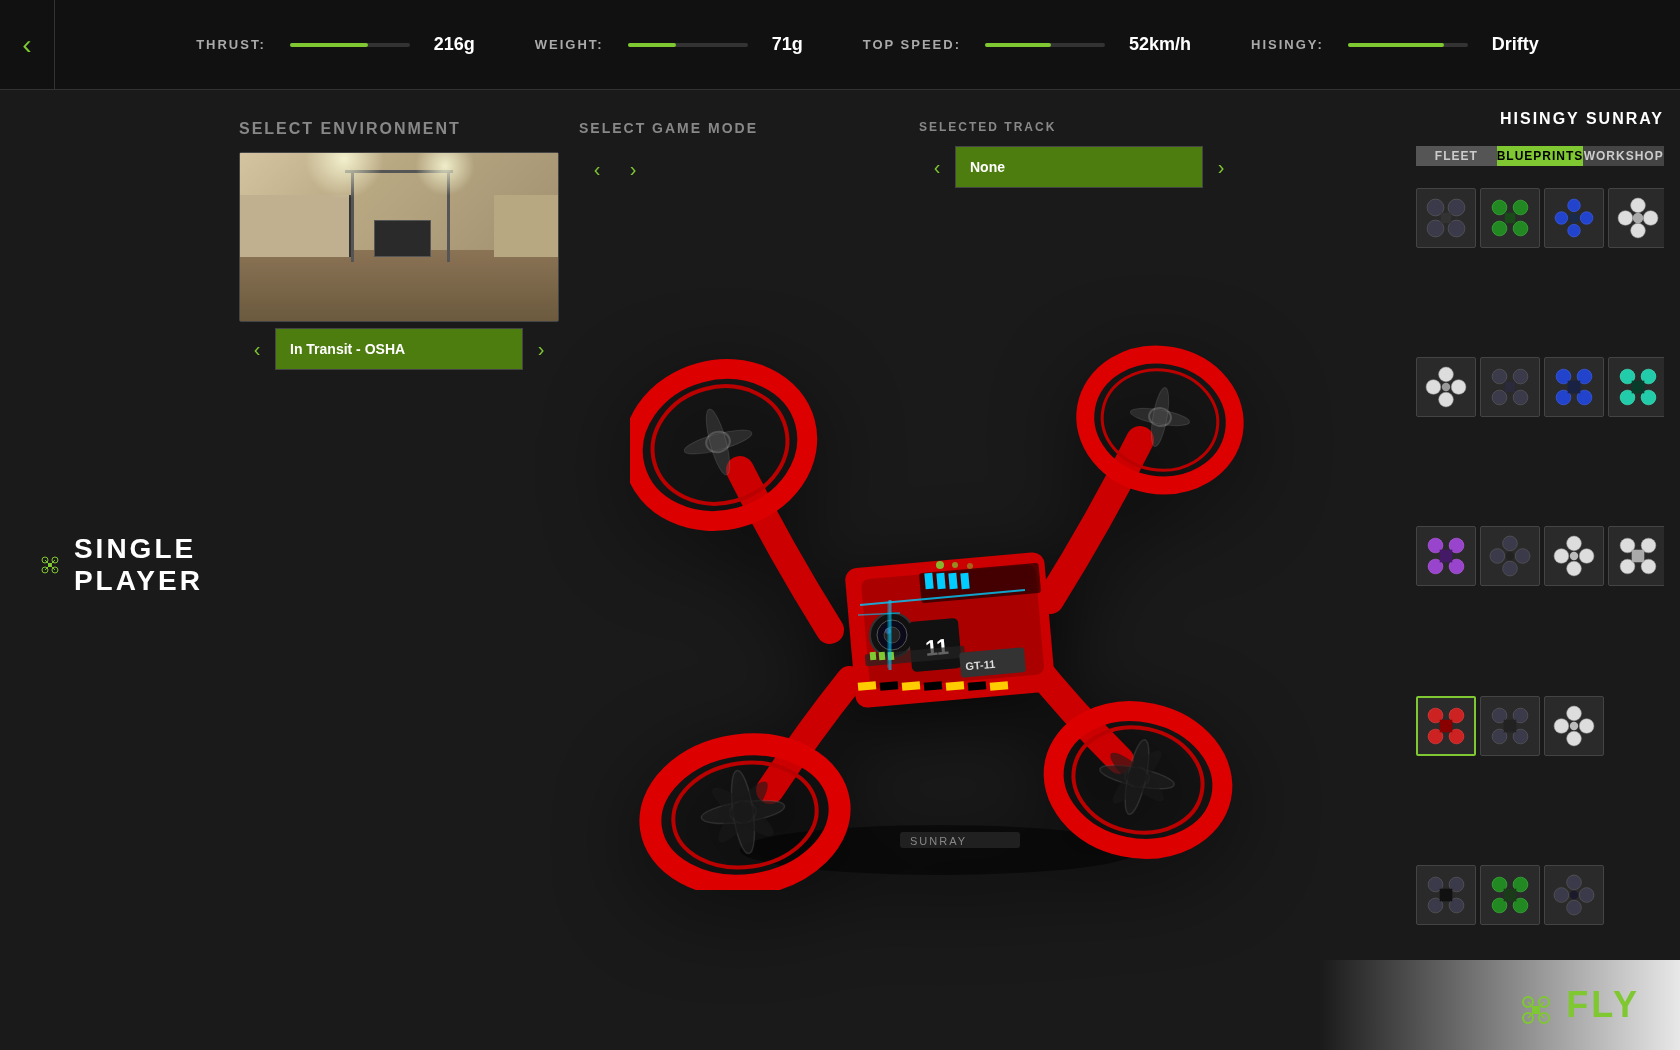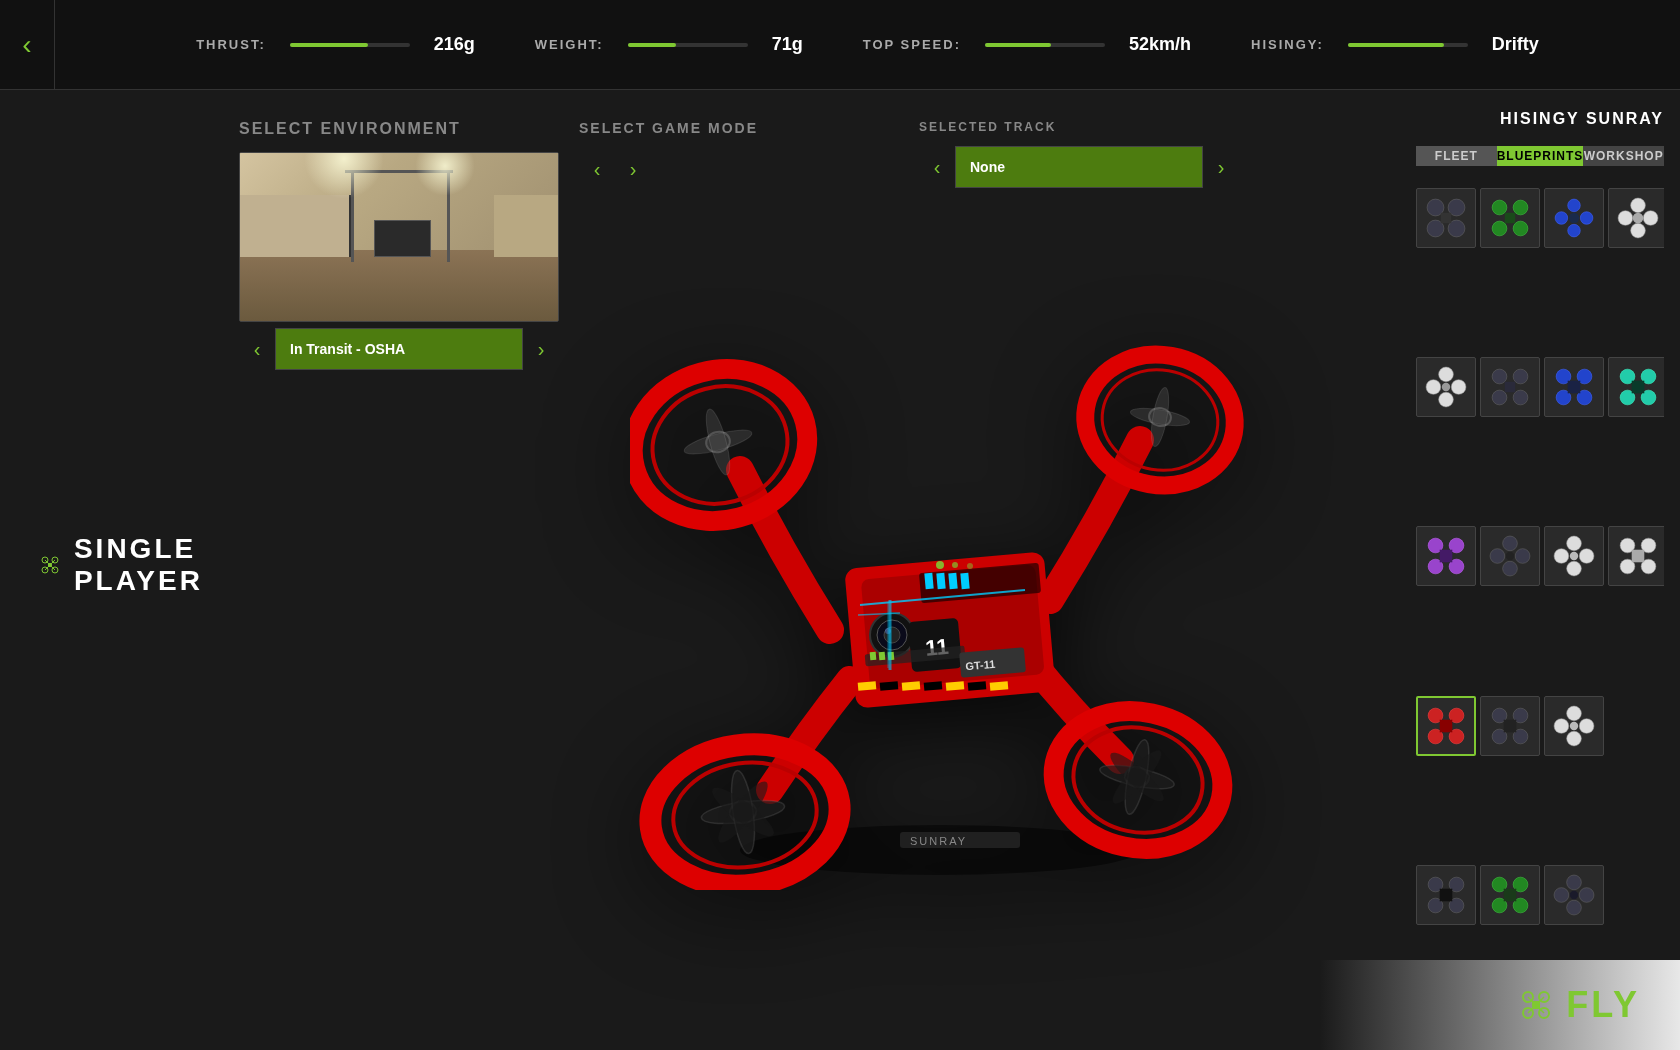--- a/index.html
+++ b/index.html
@@ -375,21 +375,21 @@
       background: linear-gradient(to right, #1a1a1a, #e8e8e8);
       display: flex;
       align-items: center;
       justify-content: flex-end;
       padding-right: 40px;
       gap: 20px;
     }
 
     #fly-btn {
       display: flex;
-      align-items: center;
+      align-items: flex-end;
       gap: 14px;
       cursor: pointer;
     }
 
     #fly-btn .fly-icon {
       width: 32px;
       height: 32px;
     }
 
     #fly-btn .fly-text {

